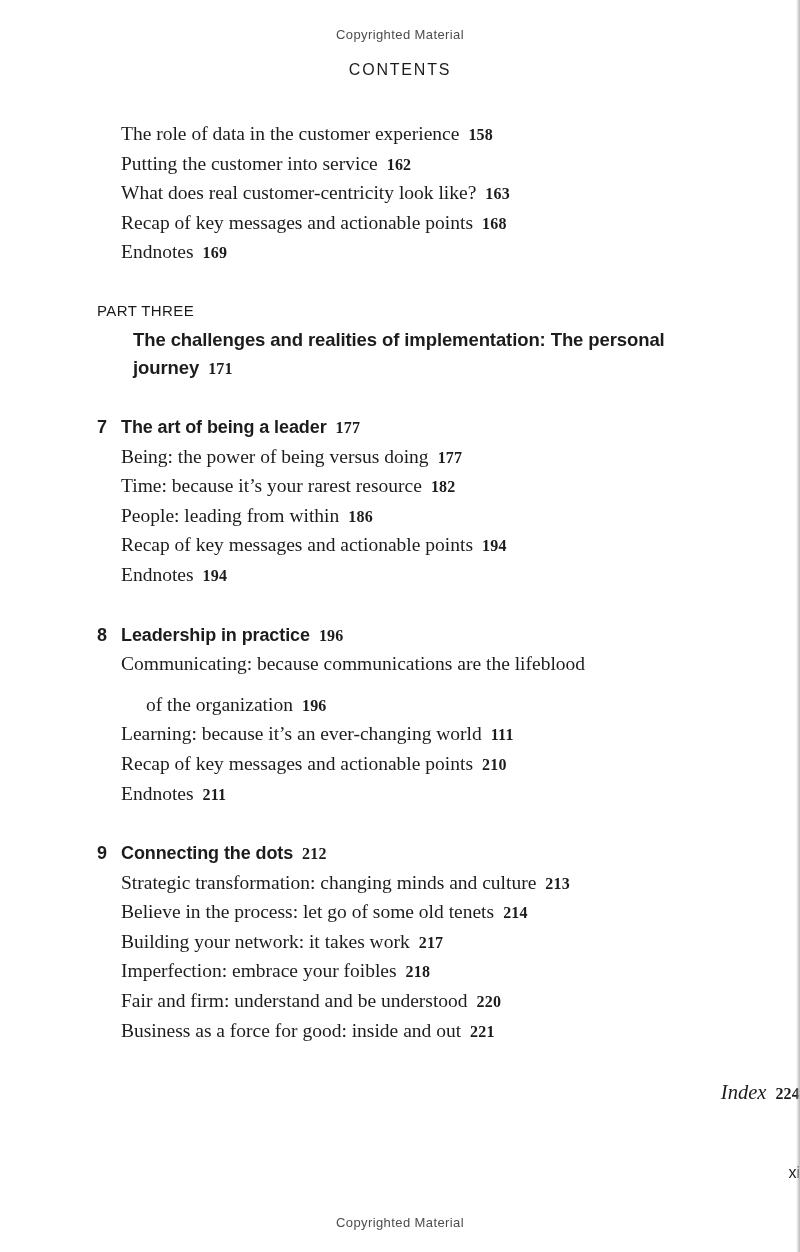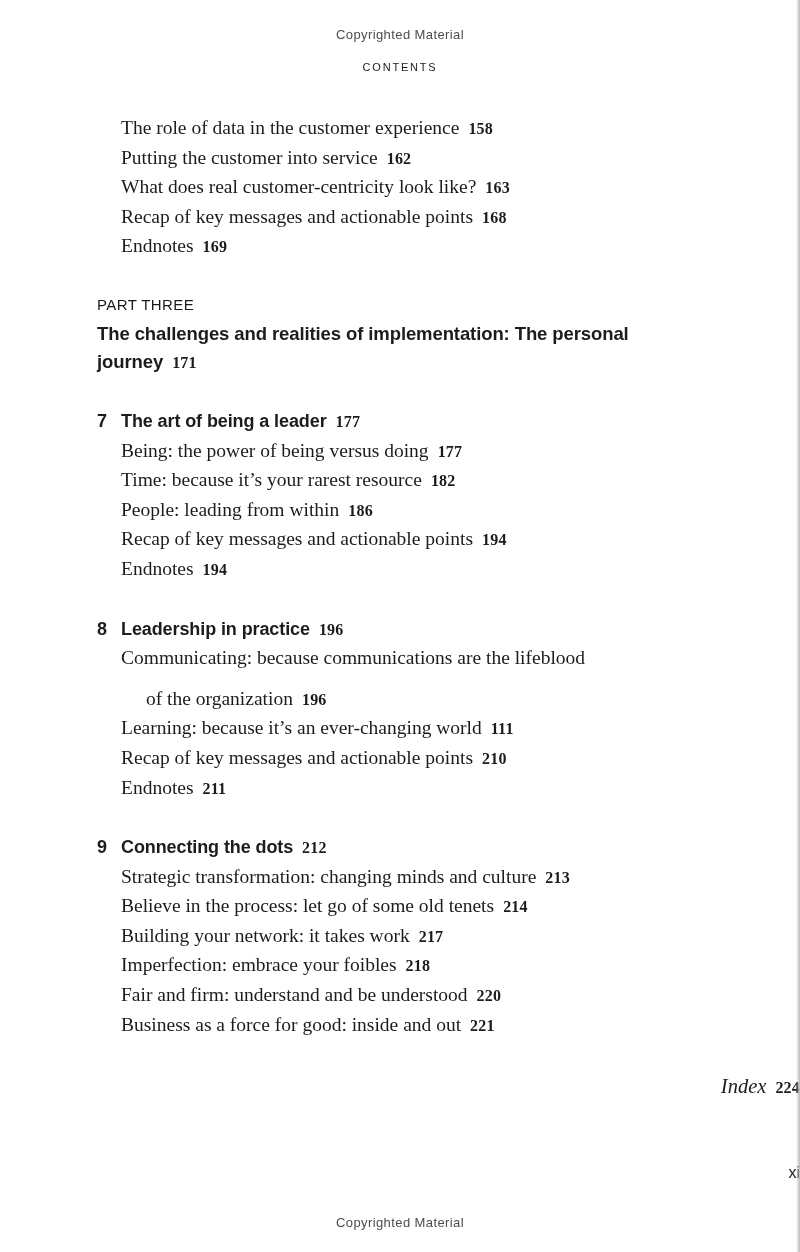--- a/index.html
+++ b/index.html
@@ -31,21 +31,21 @@
     letter-spacing: 0.4px;
     color: #4d4d4d;
   }
   .banner.top { padding-top: 27px; }
   .banner.bottom { position: absolute; left: 0; right: 0; bottom: 22px; }
 
   .contents-header {
     margin-top: 19px;
     text-align: center;
     font-family: "Liberation Sans", sans-serif;
-    font-size: 11px;
+    font-size: 16px;
     letter-spacing: 1.8px;
     color: #1c1c1c;
   }
 
   .toc {
     margin-left: 97px;
     margin-top: 41px;
     font-size: 19.5px;
     line-height: 28.6px;
   }
@@ -64,20 +64,21 @@
 
   .part-block { margin-top: 33px; font-family: "Liberation Sans", sans-serif; }
   .part-label { font-size: 15px; letter-spacing: 0.4px; line-height: 20px; color: #1a1a1a; }
   .part-title {
     margin-top: 5px;
     font-size: 18.5px;
     font-weight: 700;
     letter-spacing: -0.1px;
     line-height: 28px;
     max-width: 600px;
+    margin-left: 36px;
   }
   .part-title-line { white-space: nowrap; }
 
   .chapter { margin-top: 30px; }
   .chapter-heading {
     font-family: "Liberation Sans", sans-serif;
     font-size: 18px;
     font-weight: 700;
     letter-spacing: -0.1px;
     line-height: 28.6px;

